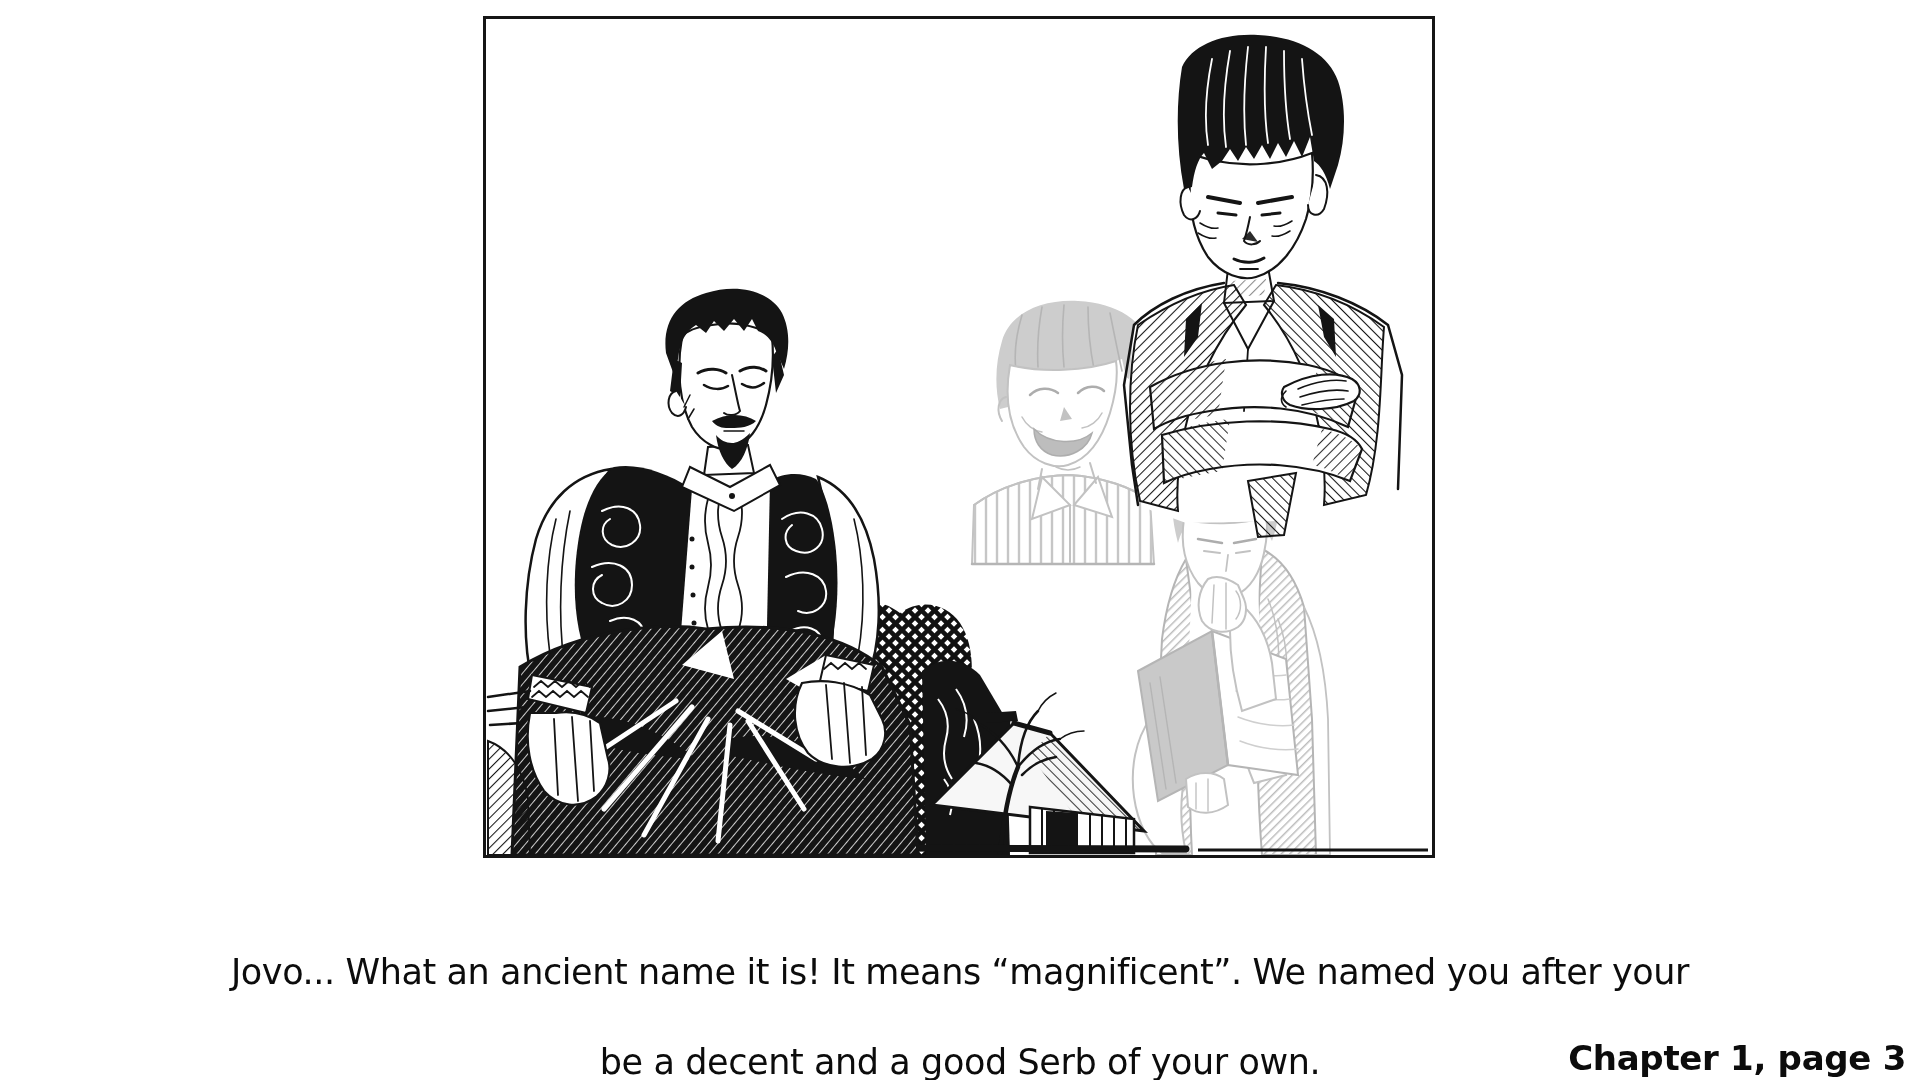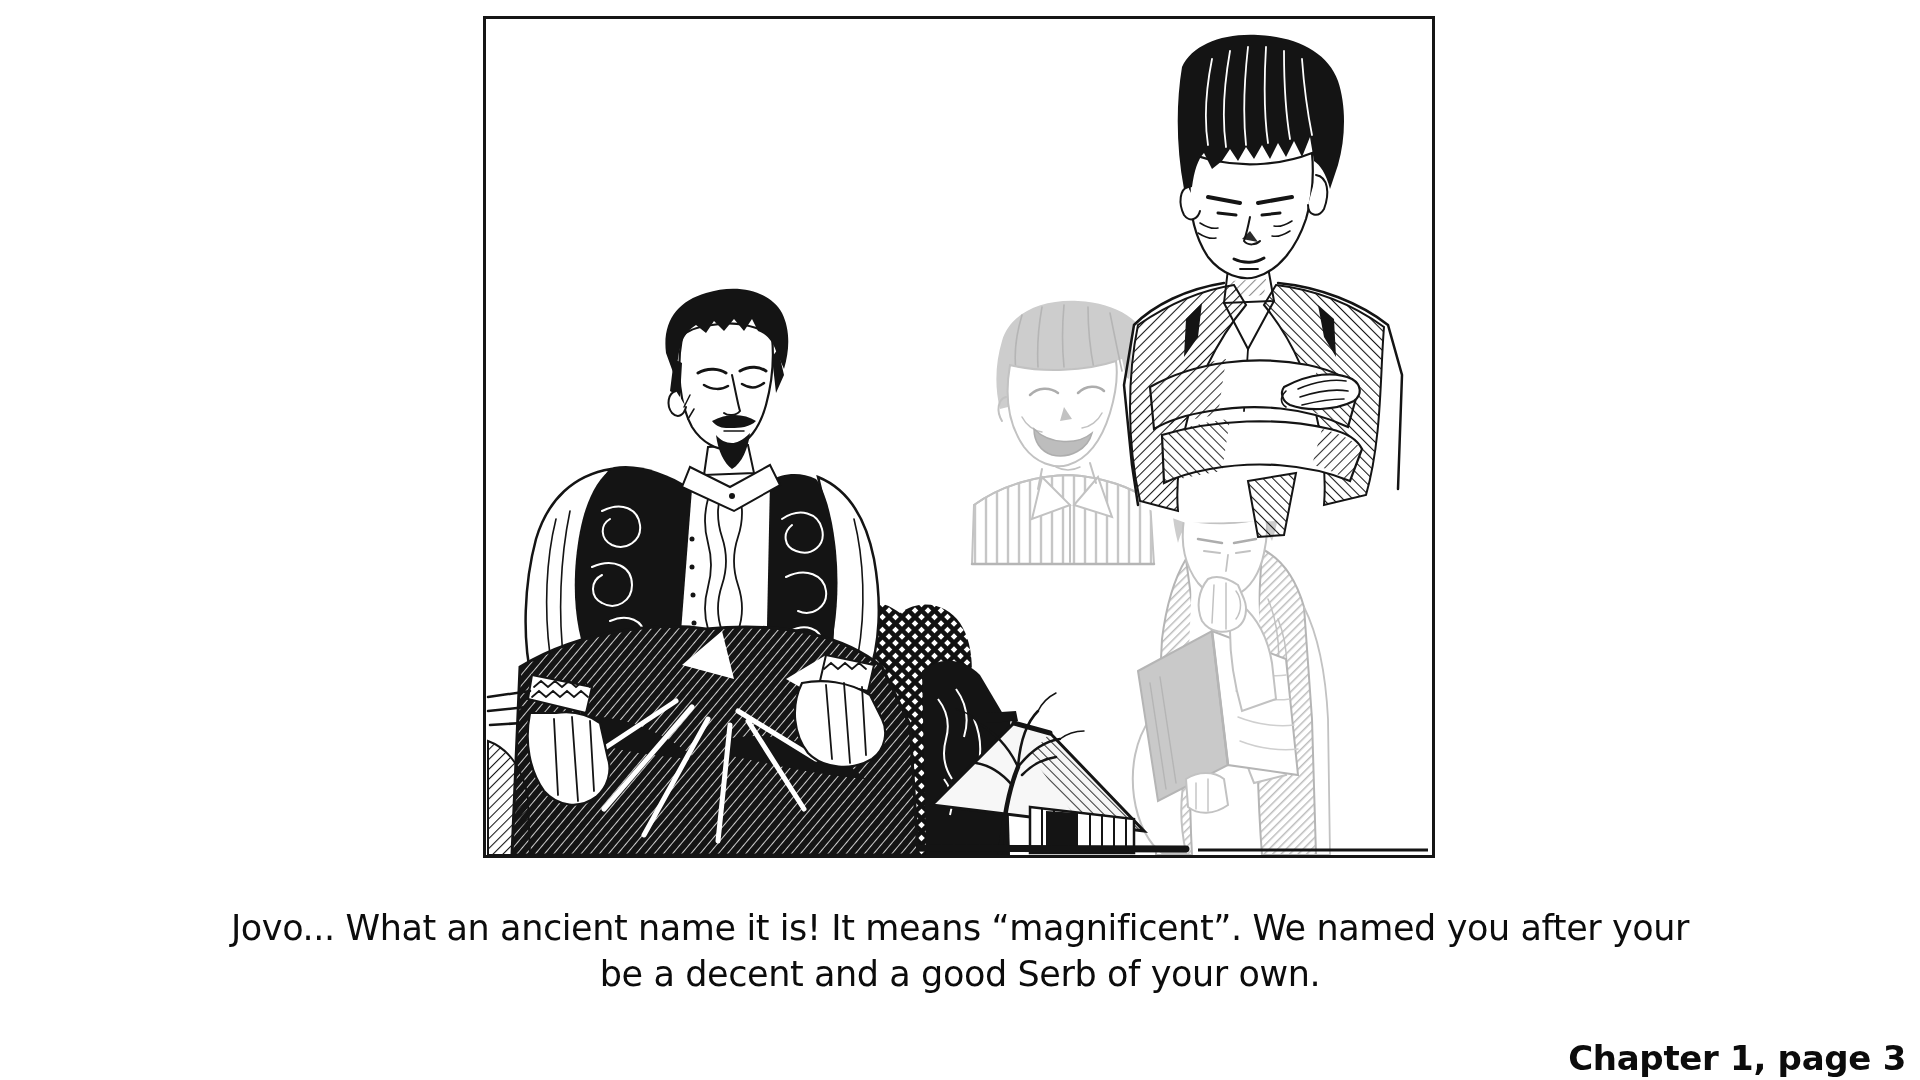--- a/index.html
+++ b/index.html
@@ -10,21 +10,21 @@
   .panel{
     position:absolute;left:483px;top:16px;width:946px;height:836px;
     border:3px solid #151515;background:#ffffff;
   }
   .panel svg{display:block;width:946px;height:836px;}
   .caption{
     position:absolute;left:0;top:905px;width:1920px;
     text-align:center;color:#0c0c0c;
     font-size:35px;line-height:46px;letter-spacing:-0.4px;
   }
-  .caption .cap-line{white-space:nowrap;}
+  .caption .cap-line{white-space:nowrap;margin-top:44px;}
   .page-label{
     position:absolute;right:14px;top:1038px;
     font-size:34px;font-weight:bold;color:#0c0c0c;letter-spacing:-0.3px;
   }
 </style>
 </head>
 <body>
 
 <div class="panel">
   <svg viewBox="0 0 946 836" aria-hidden="true">

